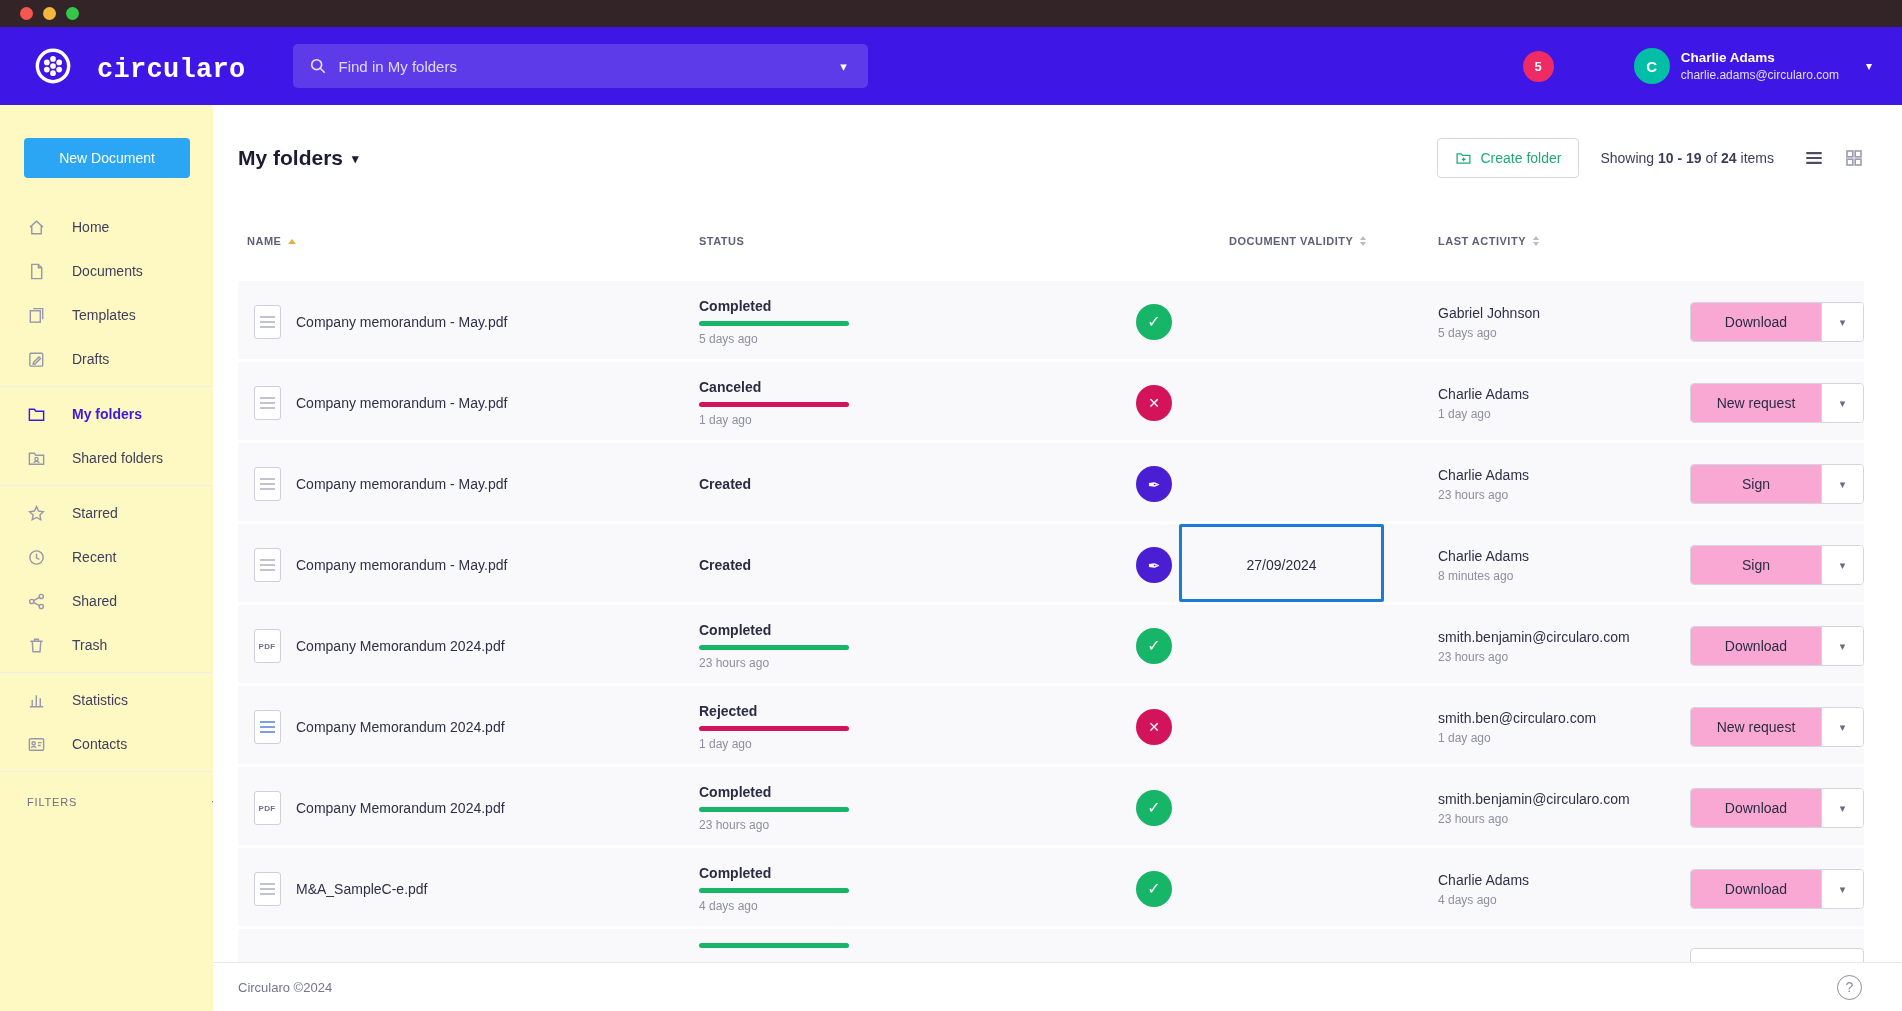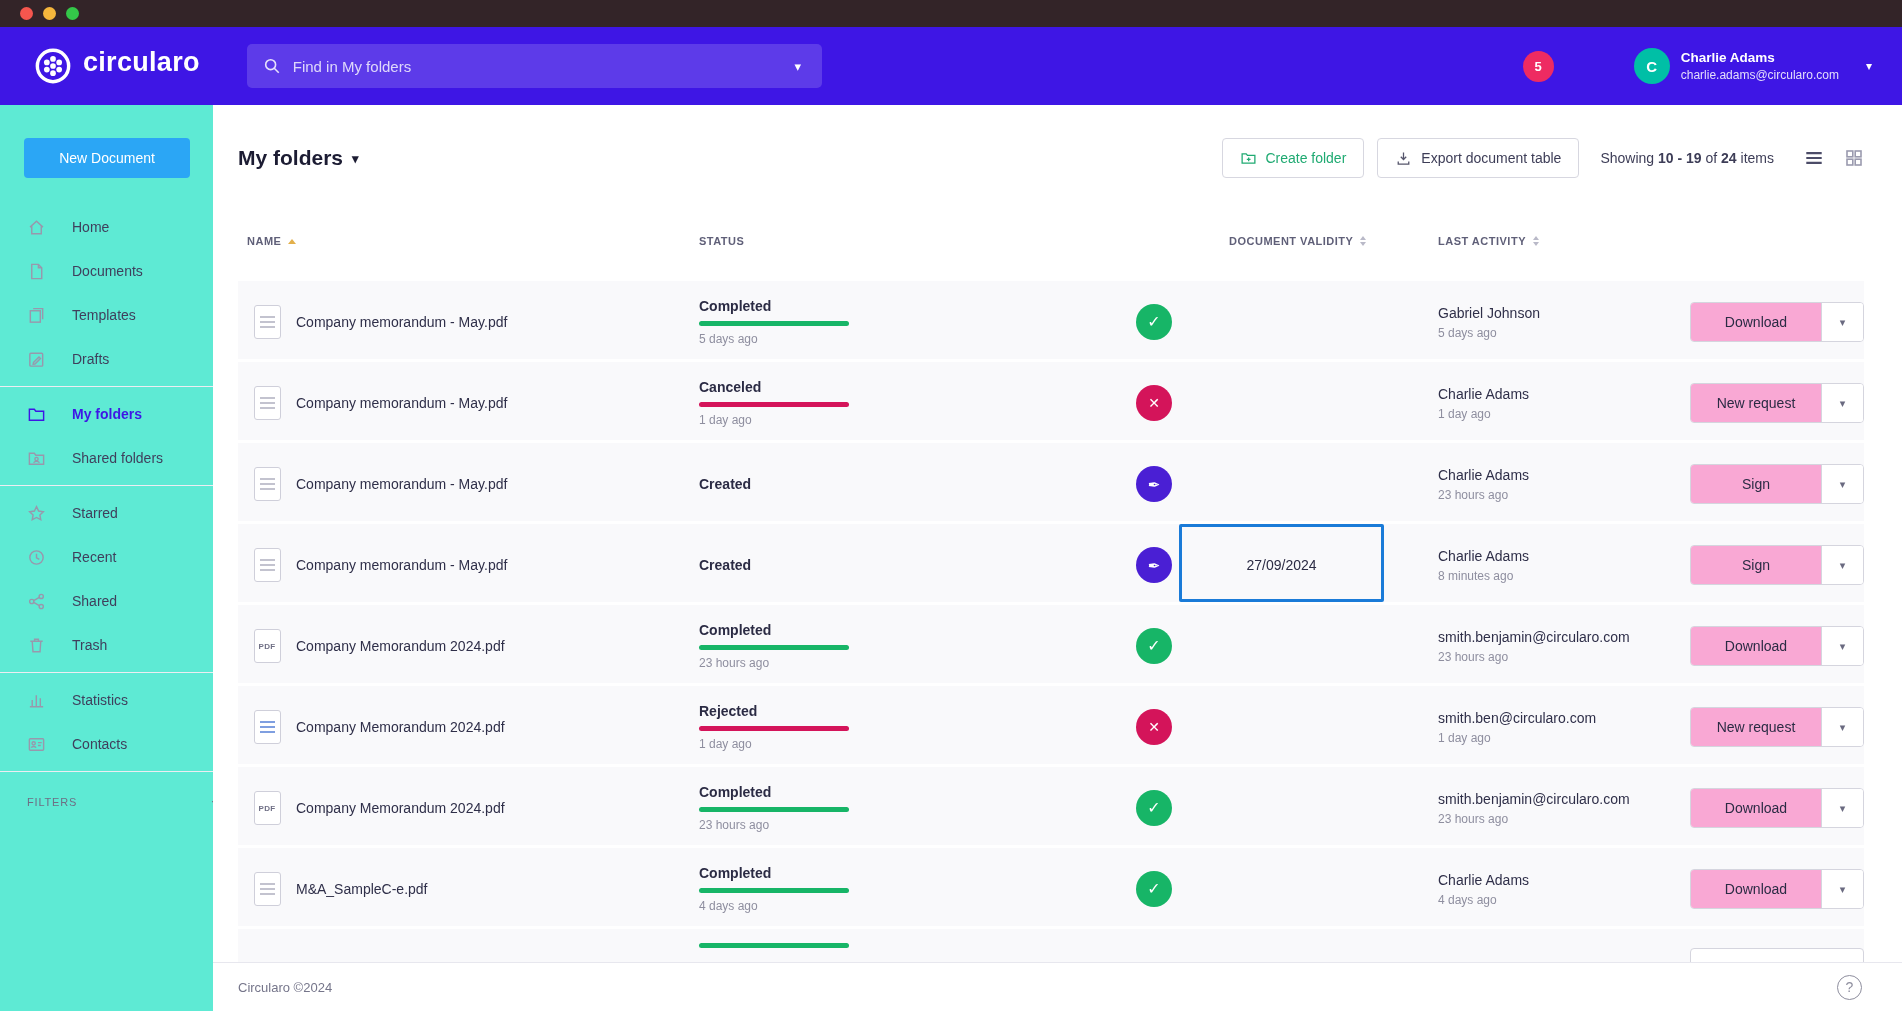--- a/index.html
+++ b/index.html
@@ -9,42 +9,42 @@
 
   
   .mac-bar { position:absolute; top:0; left:0; right:0; height:27px; background:#332428;
              display:flex; align-items:center; padding-left:20px; gap:10px; }
   .tl-dot { width:13px; height:13px; border-radius:50%; }
   .tl-red{background:#f5564e;} .tl-yellow{background:#f5b63c;} .tl-green{background:#34c749;}
 
   
   .app-header { position:absolute; top:27px; left:0; right:0; height:78px; background:var(--purple);
                 display:flex; align-items:center; }
-  .logo { display:flex; align-items:flex-start; gap:11px; margin-left:34px; }
+  .logo { display:flex; align-items:flex-end; gap:25px; margin-left:34px;font-family:Liberation Mono, monospace; }
   .logo-text { color:#fff; font-size:27px; font-weight:700; letter-spacing:.3px; }
   .search-bar { margin-left:47px; width:575px; height:44px; background:rgba(255,255,255,.16);
                 border-radius:5px; display:flex; align-items:center; }
   .search-icon { margin-left:16px; display:flex; }
   .search-input { flex:1; border:none; outline:none; background:transparent; color:#fff;
                   font-size:15px; margin-left:12px; font-family:inherit; }
   .search-input::placeholder { color:rgba(255,255,255,.8); }
   .search-caret { width:48px; height:100%; background:transparent; border:none; color:#fff;
                   font-size:13px; cursor:pointer; }
   .header-right { margin-left:auto; display:flex; align-items:center; margin-right:30px; }
   .notif-badge { width:31px; height:31px; border-radius:50%; background:#ee2b62; color:#fff;
                  font-size:13px; font-weight:700; display:flex; align-items:center; justify-content:center; cursor:pointer; }
   .user-block { display:flex; align-items:center; margin-left:80px; gap:11px; cursor:pointer; }
   .avatar { width:36px; height:36px; border-radius:50%; background:#00bfa6; color:#fff;
             font-weight:700; font-size:15px; display:flex; align-items:center; justify-content:center; }
   .user-name { color:#fff; font-size:13.5px; font-weight:600; margin-bottom:3px; }
   .user-email { color:rgba(255,255,255,.85); font-size:12px; }
   .user-caret { color:#fff; font-size:12px; margin-left:16px; }
 
   
-  .sidebar { position:absolute; top:105px; left:0; bottom:0; width:251px; background:#5eead4;
+  .sidebar { position:absolute; top:105px; left:0; bottom:0; width:251px; background:#fef9c3;
              border-right:1px solid #ececf2; }
   .new-doc-btn { display:block; margin:33px 0 0 24px; width:166px; height:40px; background:#2ba6f5;
                  color:#fff; border:none; border-radius:4px; font-size:14px; font-weight:500;
                  font-family:inherit; cursor:pointer; }
   .nav { margin-top:27px; }
   .nav-item { height:44px; display:flex; align-items:center; padding-left:27px; gap:26px;
               font-size:14px; color:#3f3f5c; cursor:pointer; }
   .nav-icon { width:19px; height:19px; color:#9898ac; display:flex; }
   .nav-icon svg { width:19px; height:19px; }
   .nav-item.active { color:var(--purple); font-weight:600; }
@@ -319,26 +319,20 @@
       <span class="title-caret">▾</span>
     </div>
     <div class="toolbar-right">
       <button class="btn-outline btn-create">
         <svg width="17" height="17" viewBox="0 0 20 20" fill="none" stroke="currentColor" stroke-width="1.5">
             <path d="M2.5 15.5 V4.5 H7.3 L8.8 6.4 H17.5 V15.5 Z"></path>
             <path d="M8 11 H12.4 M10.2 8.8 V13.2"></path>
           </svg>
         <span>Create folder</span>
       </button>
-      <button class="btn-outline btn-export">
-        <svg width="17" height="17" viewBox="0 0 20 20" fill="none" stroke="#55556b" stroke-width="1.5">
-            <path d="M10 3 V11 M6.8 8 L10 11.2 L13.2 8 M3.8 13.5 V16.5 H16.2 V13.5"></path>
-          </svg>
-        <span>Export document table</span>
-      </button>
       <div class="showing">
         <span>Showing</span>
         <b>10 - 19</b>
         <span>of</span>
         <b>24</b>
         <span>items</span>
       </div>
       <div class="view-toggles">
         <button class="view-btn">
           <svg width="22" height="22" viewBox="0 0 20 20" fill="none" stroke="#4c4c68" stroke-width="2">

